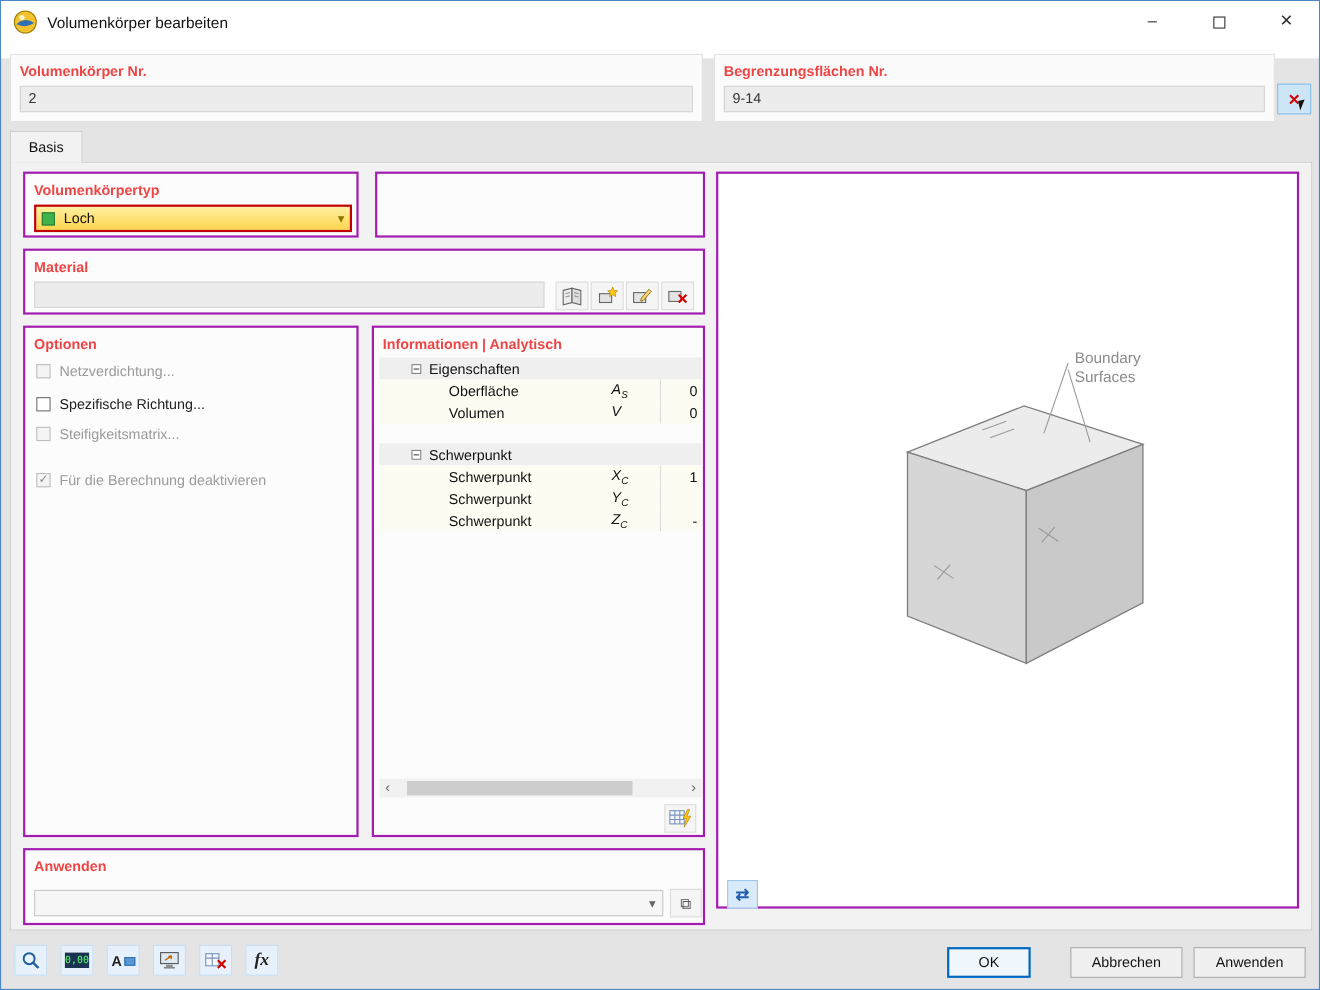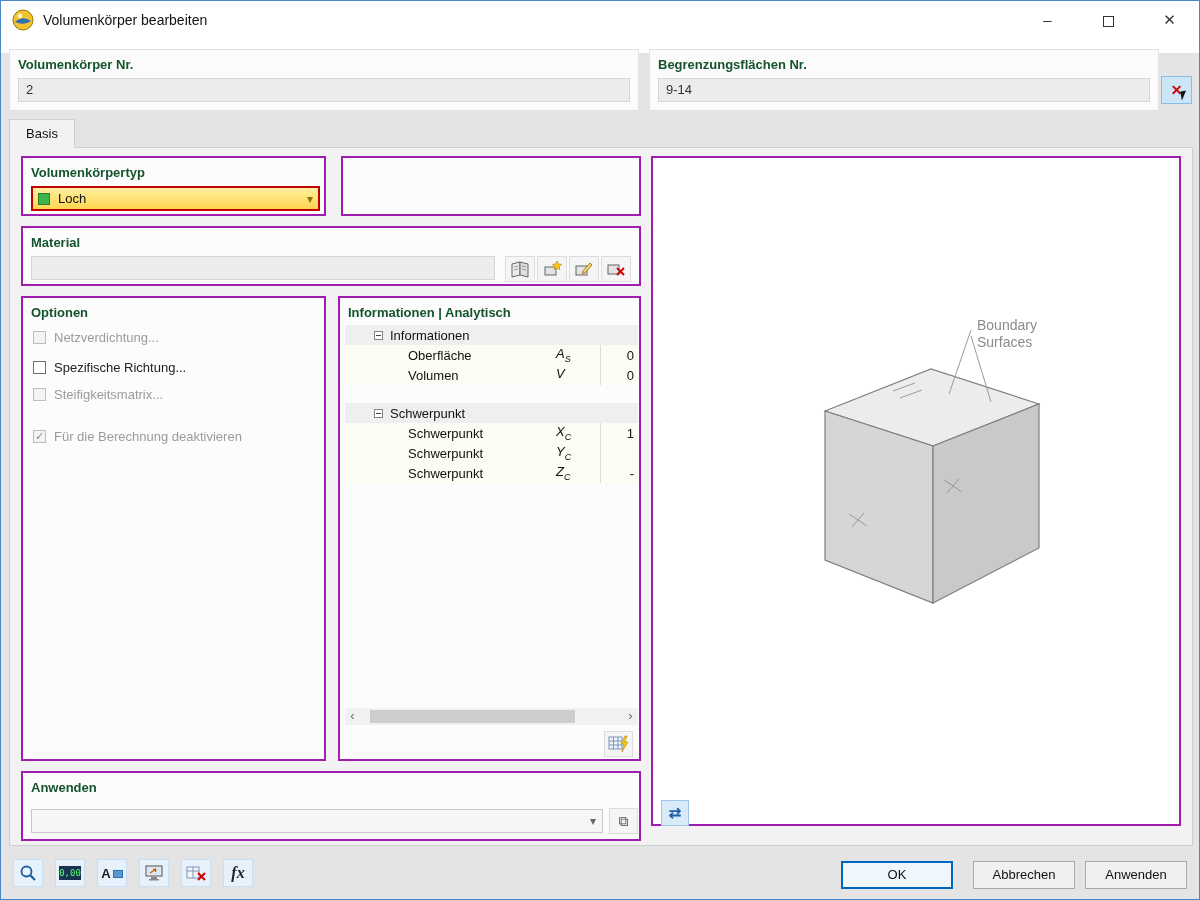--- a/index.html
+++ b/index.html
@@ -9,21 +9,21 @@
   
   .titlebar{position:absolute;left:0;top:0;width:1198px;height:52px;background:#FFFFFF;}
   .app-icon{position:absolute;left:11px;top:8px;width:22px;height:22px;}
   .win-title{position:absolute;left:42px;top:11px;font-size:14px;color:#111;}
   .win-btn{position:absolute;top:0;width:61px;height:38px;background:transparent;border:none;
            font-size:15px;color:#333;text-align:center;line-height:38px;cursor:default;}
   .win-btn .maxbox{display:inline-block;width:11px;height:11px;border:1px solid #333;vertical-align:middle;}
 
   
   .groupbox{position:absolute;background:#FBFBFB;border:1px solid #E2E2E2;}
-  .blue-label{position:absolute;left:8px;top:7px;font-size:13px;font-weight:bold;color:#14532d;}
+  .blue-label{position:absolute;left:8px;top:7px;font-size:13px;font-weight:bold;color:#ef4444;}
   .field{position:absolute;background:#ECECEC;border:1px solid #D6D6D6;font-size:13px;color:#333;
          height:24px;line-height:22px;padding:0 7px;overflow:hidden;}
   .pick-btn{position:absolute;left:1160px;top:75px;width:31px;height:28px;background:#CDE6F7;
             border:1px solid #86BEE8;display:flex;align-items:center;justify-content:center;}
   .pick-x{color:#D40000;font-weight:bold;font-size:14px;line-height:1;}
   .pick-cursor{position:absolute;right:4px;bottom:3px;width:0;height:0;
                border-left:6px solid #111;border-bottom:9px solid transparent;transform:rotate(-12deg);}
 
   
   .tab{position:absolute;left:8px;top:118px;width:66px;height:29px;background:#F2F2F2;
@@ -196,21 +196,21 @@
   </label>
 </div>
 
 <div class="panel" style="left:337px;top:295px;width:303px;height:465px">
   <div class="blue-label">Informationen | Analytisch</div>
   <div class="tree">
     <div class="trow group">
       <div class="cell-label">
           <span class="ind2"></span>
           <span class="minus"></span>
-        <span>Informationen</span>
+        <span>Eigenschaften</span>
         </div>
     </div>
     <div class="trow data">
       <div class="cell-label">
           <span class="ind3"></span>
           <span>Oberfläche</span>
         </div>
       <div class="cell-sym"><span>A</span><sub>S</sub></div>
       <div class="cell-val">0</div>
     </div>
@@ -333,15 +333,15 @@
     <rect x="1" y="3" width="12" height="11" fill="#F3F6FA" stroke="#7A94B8"></rect>
     <line x1="1" y1="7" x2="13" y2="7" stroke="#7A94B8"></line>
       <line x1="7" y1="3" x2="7" y2="14" stroke="#7A94B8"></line>
     <path d="M12 9 L19 16 M19 9 L12 16" stroke="#D40000" stroke-width="2"></path>
   </svg>
 </button>
 <button class="tool-btn" style="left:222px">
   <span class="fx">fx</span>
 </button>
 
-<button class="btn default" style="left:840px;width:112px">OK</button>
+<button class="btn default" style="left:860px;width:76px">OK</button>
 <button class="btn" style="left:972px;width:102px">Abbrechen</button>
 <button class="btn" style="left:1084px;width:102px">Anwenden</button>
 
 </body></html>

